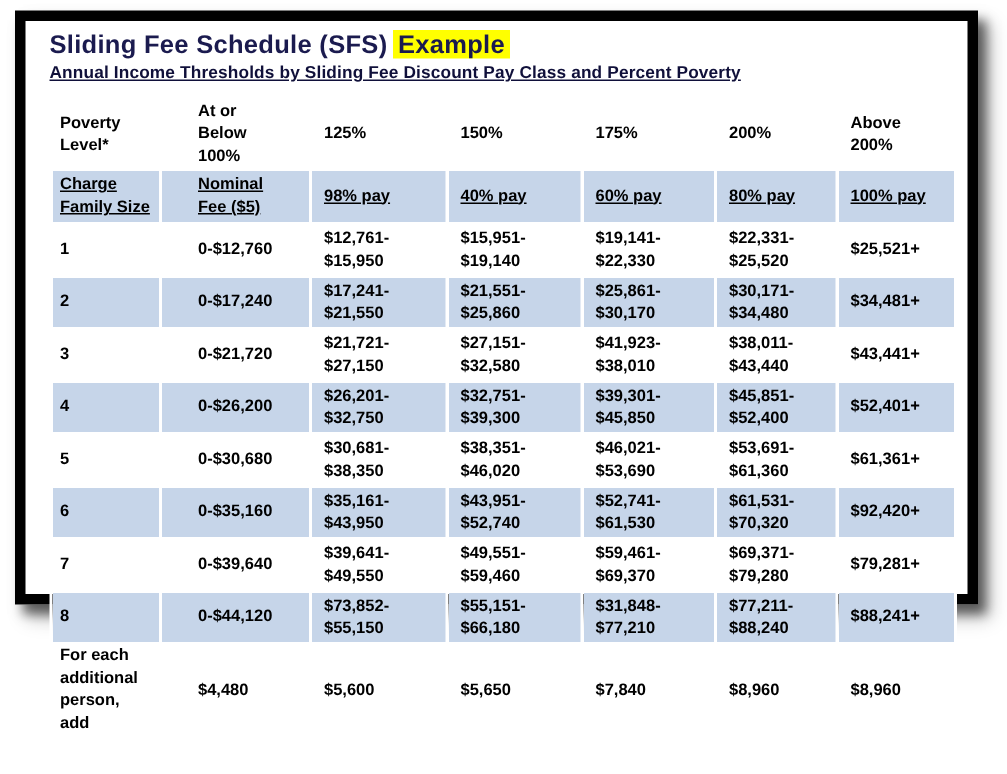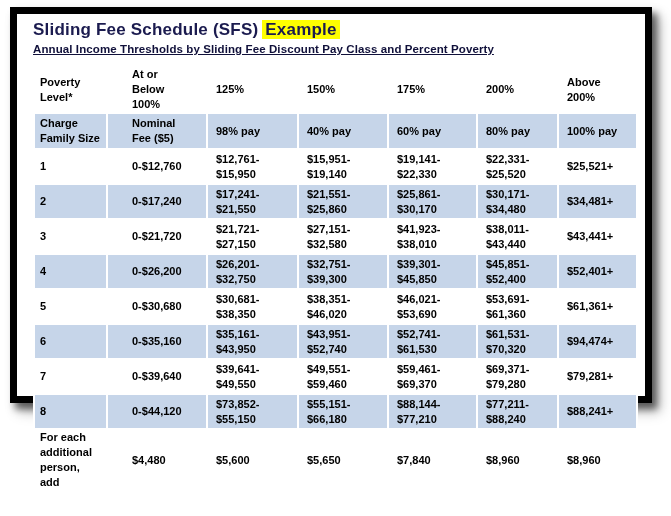--- a/index.html
+++ b/index.html
@@ -57,21 +57,21 @@
     vertical-align: middle;
     white-space: pre-line;
     text-align: left;
     padding: 0 4px 0 8px;
     font-weight: bold;
     overflow: hidden;
   }
   table.sfs tr > *:nth-child(1) { padding-left: 5px; }
   table.sfs tr > *:nth-child(2) { padding-left: 24px; }
   tr.hdr1 { height: 46px; }
-  tr.hdr2 { height: 36px; }
+  tr.hdr2 { height: 36px; text-decoration: underline; }
   tbody tr { height: 35px; }
   tr.footer { height: 58px; }
   tr.blue > *, tbody tr:nth-child(even):not(.footer) > * {
     background: var(--row-shade, #C6D5E9);
   }
 </style>
 </head>
 <body>
 
 <div class="sheet">
@@ -184,21 +184,21 @@
         <td>6</td>
         <td>0-$35,160</td>
         <td>$35,161-
 $43,950</td>
         <td>$43,951-
 $52,740</td>
         <td>$52,741-
 $61,530</td>
         <td>$61,531-
 $70,320</td>
-        <td>$94,474+</td>
+        <td>$92,420+</td>
       </tr>
       <tr>
         <td>7</td>
         <td>0-$39,640</td>
         <td>$39,641-
 $49,550</td>
         <td>$49,551-
 $59,460</td>
         <td>$59,461-
 $69,370</td>
@@ -206,21 +206,21 @@
 $79,280</td>
         <td>$79,281+</td>
       </tr>
       <tr>
         <td>8</td>
         <td>0-$44,120</td>
         <td>$73,852-
 $55,150</td>
         <td>$55,151-
 $66,180</td>
-        <td>$88,144-
+        <td>$31,848-
 $77,210</td>
         <td>$77,211-
 $88,240</td>
         <td>$88,241+</td>
       </tr>
       <tr class="footer">
         <td>For each
 additional
 person, add</td>
         <td>$4,480</td>

